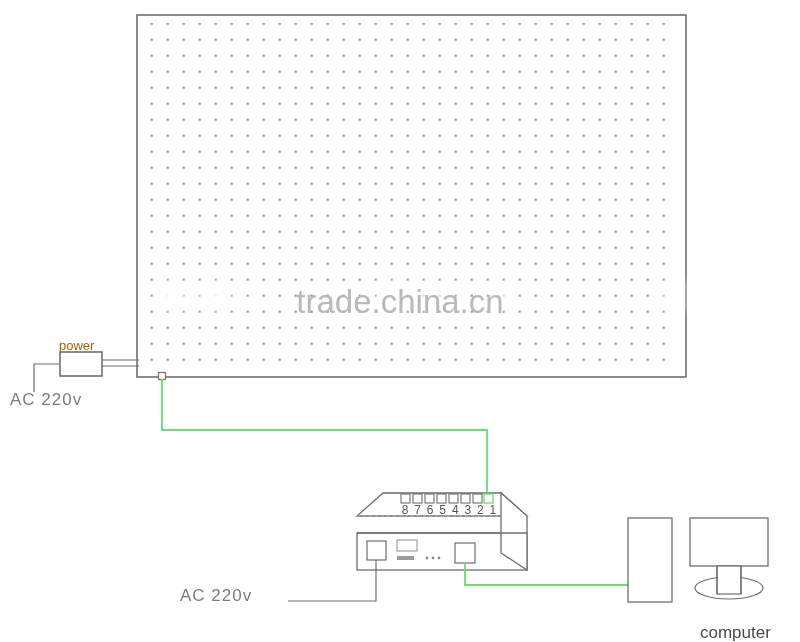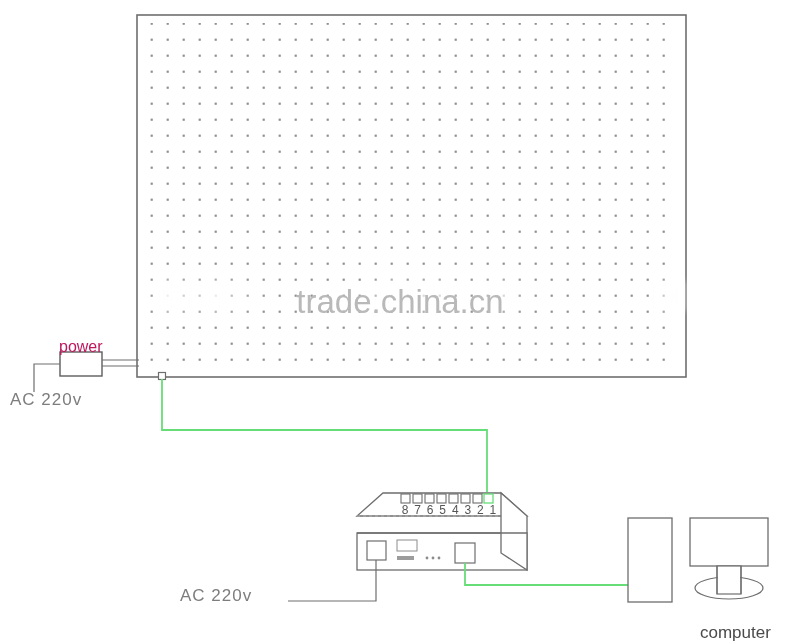--- a/index.html
+++ b/index.html
@@ -29,22 +29,22 @@
   }
   .lbl {
     position: absolute;
     color: #555555;
     white-space: nowrap;
     letter-spacing: 0.5px;
   }
   .lbl-power {
     left: 59px;
     top: 338px;
-    font-size: 16px;
-    color: #be185d;
+    font-size: 13px;
+    color: #a16207;
     letter-spacing: 0px;
   }
   .lbl-ac1 {
     left: 10px;
     top: 390px;
     font-size: 17px;
     color: #7d7d7d;
     letter-spacing: 1px;
   }
   .lbl-ac2 {

